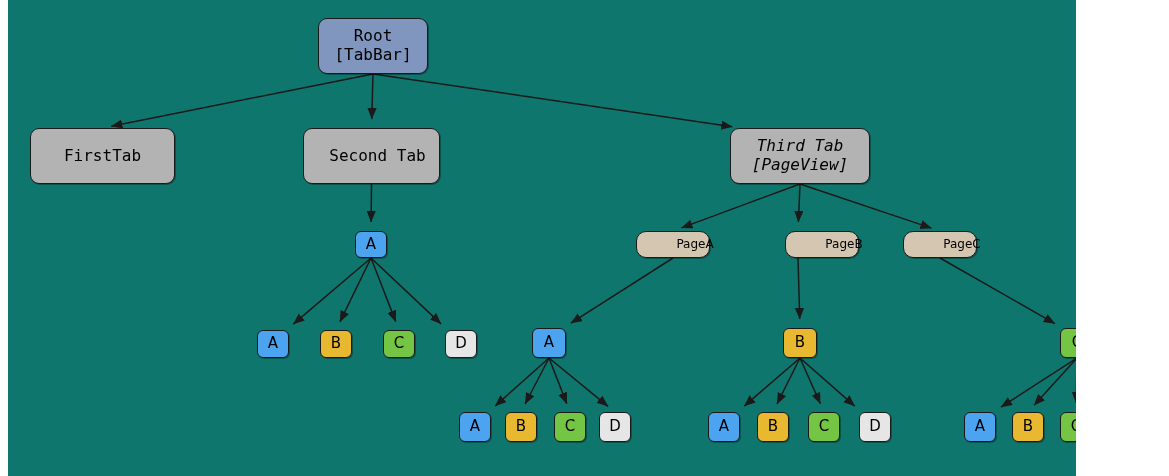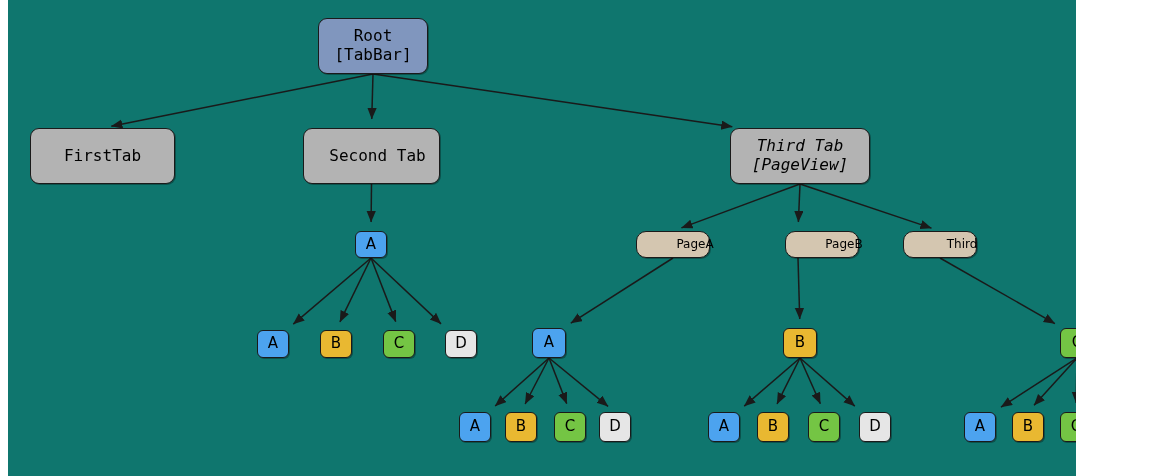--- a/index.html
+++ b/index.html
@@ -114,21 +114,21 @@
   </svg>
   <div id="node-group">
       <div class="node n-root mono" style="left: 310px; top: 18px; width: 110px; height: 56px;">Root
 [TabBar]</div>
       <div class="node n-tab mono" style="left: 22px; top: 128px; width: 145px; height: 56px;">FirstTab</div>
       <div class="node n-tab mono" style="left: 295px; top: 128px; width: 137px; height: 56px; padding-left: 12px;">Second Tab</div>
       <div class="node n-tab mono" style="left: 722px; top: 128px; width: 140px; height: 56px; font-style: italic;">Third Tab
 [PageView]</div>
       <div class="node n-page sans" style="left: 628px; top: 231px; width: 74px; height: 27px;">PageA</div>
       <div class="node n-page sans" style="left: 777px; top: 231px; width: 74px; height: 27px;">PageB</div>
-      <div class="node n-page sans" style="left: 895px; top: 231px; width: 74px; height: 27px;">Third</div>
+      <div class="node n-page sans" style="left: 895px; top: 231px; width: 74px; height: 27px;">PageC</div>
       <div class="node n-leaf sans c-blue" style="left: 347px; top: 231px; width: 32px; height: 27px;">A</div>
       <div class="node n-leaf sans c-blue" style="left: 524px; top: 328px; width: 34px; height: 30px;">A</div>
       <div class="node n-leaf sans c-amber" style="left: 775px; top: 328px; width: 34px; height: 30px;">B</div>
       <div class="node n-leaf sans c-green" style="left: 1052px; top: 328px; width: 34px; height: 30px;">C</div>
       <div class="node n-leaf sans c-blue" style="left: 249px; top: 330px; width: 32px; height: 28px;">A</div>
       <div class="node n-leaf sans c-amber" style="left: 312px; top: 330px; width: 32px; height: 28px;">B</div>
       <div class="node n-leaf sans c-green" style="left: 375px; top: 330px; width: 32px; height: 28px;">C</div>
       <div class="node n-leaf sans c-grey" style="left: 437px; top: 330px; width: 32px; height: 28px;">D</div>
       <div class="node n-leaf sans c-blue" style="left: 451px; top: 412px; width: 32px; height: 30px;">A</div>
       <div class="node n-leaf sans c-amber" style="left: 497px; top: 412px; width: 32px; height: 30px;">B</div>

